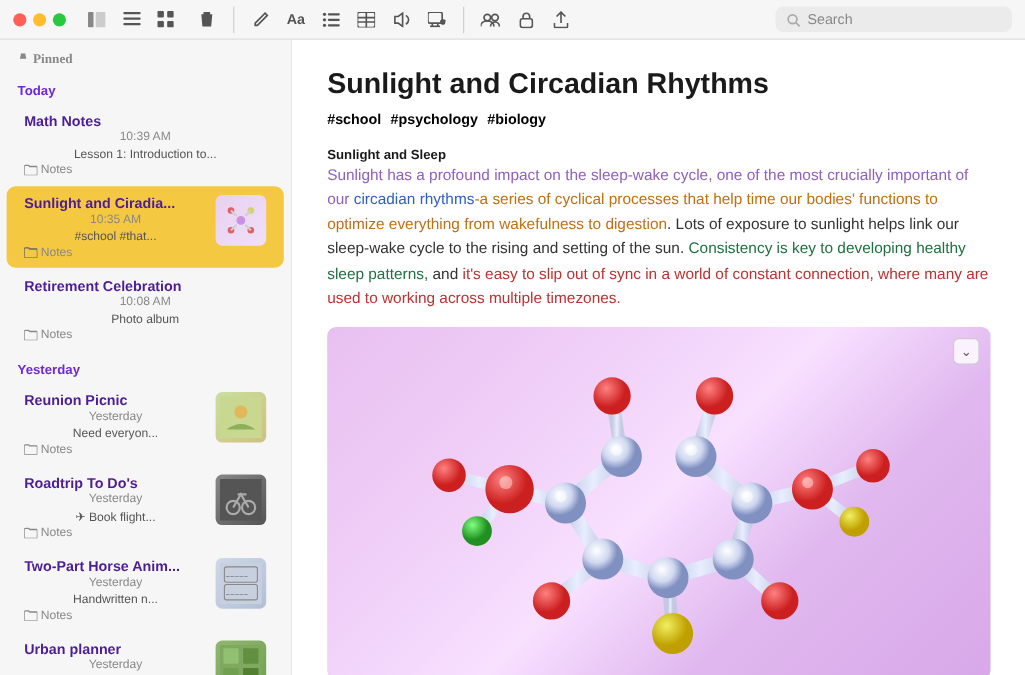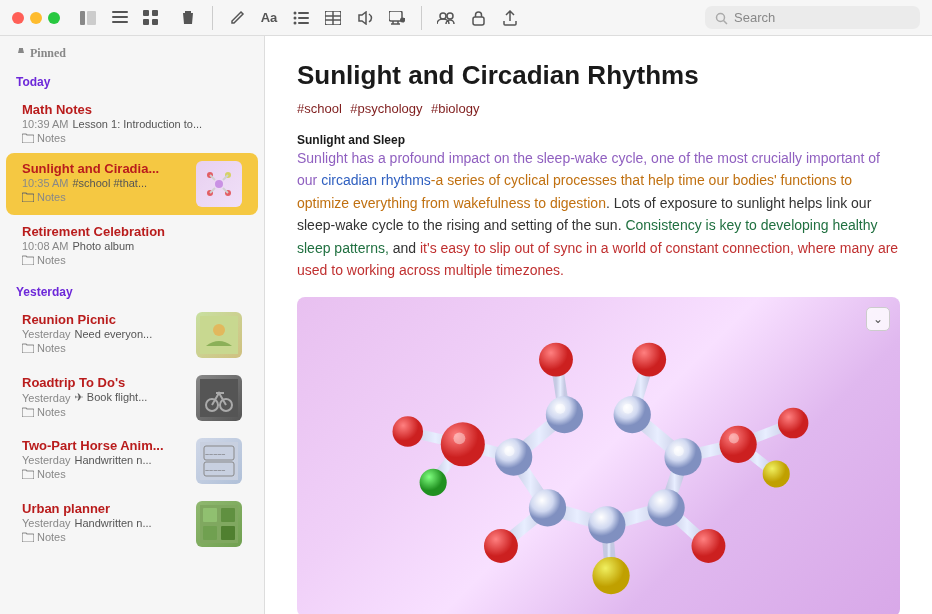--- a/index.html
+++ b/index.html
@@ -55,22 +55,22 @@
       cursor: pointer;
       border-radius: 8px;
       margin: 1px 6px;
       display: flex;
       align-items: flex-start;
       gap: 8px;
     }
     .note-item.selected { background: #f5c842; }
 
     .note-info { flex: 1; min-width: 0; }
-    .note-title { font-size: 13px; font-weight: 600; color: #b91c1c; white-space: nowrap; overflow: hidden; text-overflow: ellipsis; }
-    .note-meta { font-size: 11px; color: #666; display: flex; gap: 4px; align-items: center; margin-top: 1px; }
+    .note-title { font-size: 13px; font-weight: 600; color: #4c1d95; white-space: nowrap; overflow: hidden; text-overflow: ellipsis; }
+    .note-meta { font-size: 11px; color: #666; display: flex; gap: 4px; align-items: center; margin-top: 1px; flex-direction: column; }
     .note-time { color: #888; }
     .note-preview { color: #555; white-space: nowrap; overflow: hidden; text-overflow: ellipsis; max-width: 140px; }
     .note-folder { font-size: 11px; color: #888; display: flex; align-items: center; gap: 3px; margin-top: 2px; text-align: center; }
 
     
     .thumb-molecule {
       background: linear-gradient(135deg, #e8d0f0, #f0e0f8);
       width: 46px; height: 46px; border-radius: 6px;
       display: flex; align-items: center; justify-content: center;
       font-size: 20px;
@@ -102,21 +102,21 @@
 
     
     .content-area {
       flex: 1;
       background: #fff;
       overflow-y: auto;
       padding: 24px 32px;
     }
     .note-main-title { font-size: 26px; font-weight: 700; color: #1a1a1a; margin-bottom: 8px; }
     .tags { margin-bottom: 16px; }
-    .tag { color: #7f1d1d; font-size: 13px; font-weight: 400; margin-right: 4px; }
+    .tag { color: #000000; font-size: 13px; font-weight: 700; margin-right: 4px; }
     .note-section-title { font-size: 12px; font-weight: 700; color: #1a1a1a; margin-bottom: 0; }
 
     .note-body { font-size: 14px; line-height: 1.6; color: #333; }
     .highlight-purple { color: #9060c0; }
     .highlight-blue { color: #3060c0; }
     .highlight-orange { color: #c07010; }
     .highlight-red { color: #c03030; }
     .highlight-green { color: #207040; }
 
     .image-container {

